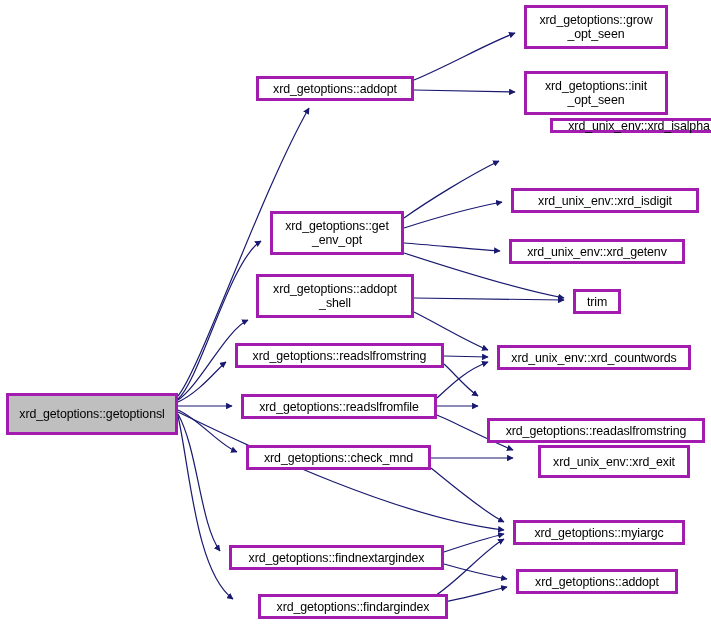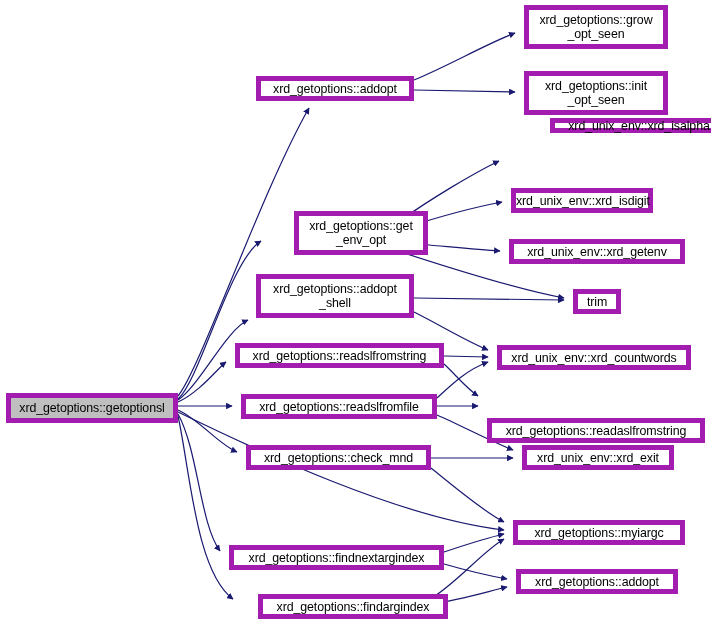--- a/index.html
+++ b/index.html
@@ -19,21 +19,21 @@
     position: absolute;
     left: 0;
     top: 0;
     width: 711px;
     height: 629px;
     pointer-events: none;
   }
   .node {
     position: absolute;
     box-sizing: border-box;
-    border: 5px solid #a21caf;
+    border: 3px solid #a21caf;
     background: #ffffff;
     color: #000000;
     font-size: 12.4px;
     line-height: 14px;
     text-align: center;
     display: flex;
     align-items: center;
     justify-content: center;
     white-space: pre;
     letter-spacing: -0.1px;
@@ -84,39 +84,39 @@
         <path d="M431,458 L513,458" fill="none" stroke="#191970" stroke-width="1.2" marker-end="url(#arrow)"></path>
         <path d="M431,468 C452,485 484,512 504,522" fill="none" stroke="#191970" stroke-width="1.2" marker-end="url(#arrow)"></path>
         <path d="M444,552 C462,546 486,538 504,534" fill="none" stroke="#191970" stroke-width="1.2" marker-end="url(#arrow)"></path>
         <path d="M444,564 C465,570 490,576 507,579" fill="none" stroke="#191970" stroke-width="1.2" marker-end="url(#arrow)"></path>
         <path d="M432,598 C460,580 482,552 504,539" fill="none" stroke="#191970" stroke-width="1.2" marker-end="url(#arrow)"></path>
         <path d="M432,604 C460,600 486,592 507,587" fill="none" stroke="#191970" stroke-width="1.2" marker-end="url(#arrow)"></path>
       </g>
   </svg>
 
   <div id="node-layer">
-      <div class="node highlight" style="left: 6px; top: 393px; width: 172px; height: 30px;"><span class="node-label">xrd_getoptions::getoptionsl</span></div>
+      <div class="node highlight" style="left: 6px; top: 393px; width: 172px; height: 42px;"><span class="node-label">xrd_getoptions::getoptionsl</span></div>
       <div class="node" style="left: 256px; top: 76px; width: 158px; height: 25px;"><span class="node-label">xrd_getoptions::addopt</span></div>
       <div class="node" style="left: 524px; top: 5px; width: 144px; height: 44px;"><span class="node-label">xrd_getoptions::grow
 _opt_seen</span></div>
       <div class="node" style="left: 524px; top: 71px; width: 144px; height: 44px;"><span class="node-label">xrd_getoptions::init
 _opt_seen</span></div>
-      <div class="node" style="left: 270px; top: 211px; width: 134px; height: 44px; margin-left: 24px;"><span class="node-label">xrd_getoptions::get
+      <div class="node" style="left: 270px; top: 211px; width: 134px; height: 44px;"><span class="node-label">xrd_getoptions::get
 _env_opt</span></div>
       <div class="node" style="left: 256px; top: 274px; width: 158px; height: 44px;"><span class="node-label">xrd_getoptions::addopt
 _shell</span></div>
       <div class="node" style="left: 508px; top: 118px; width: 178px; height: 15px; margin-left: 42px;"><span class="node-label">xrd_unix_env::xrd_isalpha</span></div>
-      <div class="node" style="left: 511px; top: 188px; width: 142px; height: 25px; align-items: center;"><span class="node-label">xrd_unix_env::xrd_isdigit</span></div>
+      <div class="node" style="left: 511px; top: 188px; width: 188px; height: 25px; align-items: center;"><span class="node-label">xrd_unix_env::xrd_isdigit</span></div>
       <div class="node" style="left: 509px; top: 239px; width: 176px; height: 25px;"><span class="node-label">xrd_unix_env::xrd_getenv</span></div>
       <div class="node" style="left: 573px; top: 289px; width: 48px; height: 25px;"><span class="node-label">trim</span></div>
       <div class="node" style="left: 235px; top: 343px; width: 209px; height: 25px;"><span class="node-label">xrd_getoptions::readslfromstring</span></div>
       <div class="node" style="left: 241px; top: 394px; width: 196px; height: 25px;"><span class="node-label">xrd_getoptions::readslfromfile</span></div>
       <div class="node" style="left: 497px; top: 345px; width: 194px; height: 25px;"><span class="node-label">xrd_unix_env::xrd_countwords</span></div>
       <div class="node" style="left: 487px; top: 418px; width: 218px; height: 25px;"><span class="node-label">xrd_getoptions::readaslfromstring</span></div>
       <div class="node" style="left: 246px; top: 445px; width: 185px; height: 25px;"><span class="node-label">xrd_getoptions::check_mnd</span></div>
-      <div class="node" style="left: 522px; top: 445px; width: 152px; height: 25px;"><span class="node-label">xrd_unix_env::xrd_exit</span></div>
+      <div class="node" style="left: 538px; top: 445px; width: 152px; height: 33px;"><span class="node-label">xrd_unix_env::xrd_exit</span></div>
       <div class="node" style="left: 513px; top: 520px; width: 172px; height: 25px;"><span class="node-label">xrd_getoptions::myiargc</span></div>
       <div class="node" style="left: 229px; top: 545px; width: 215px; height: 25px;"><span class="node-label">xrd_getoptions::findnextargindex</span></div>
       <div class="node" style="left: 516px; top: 569px; width: 162px; height: 25px;"><span class="node-label">xrd_getoptions::addopt</span></div>
       <div class="node" style="left: 258px; top: 594px; width: 190px; height: 25px;"><span class="node-label">xrd_getoptions::findargindex</span></div>
     </div>
 
 </div>
 
 </body></html>

